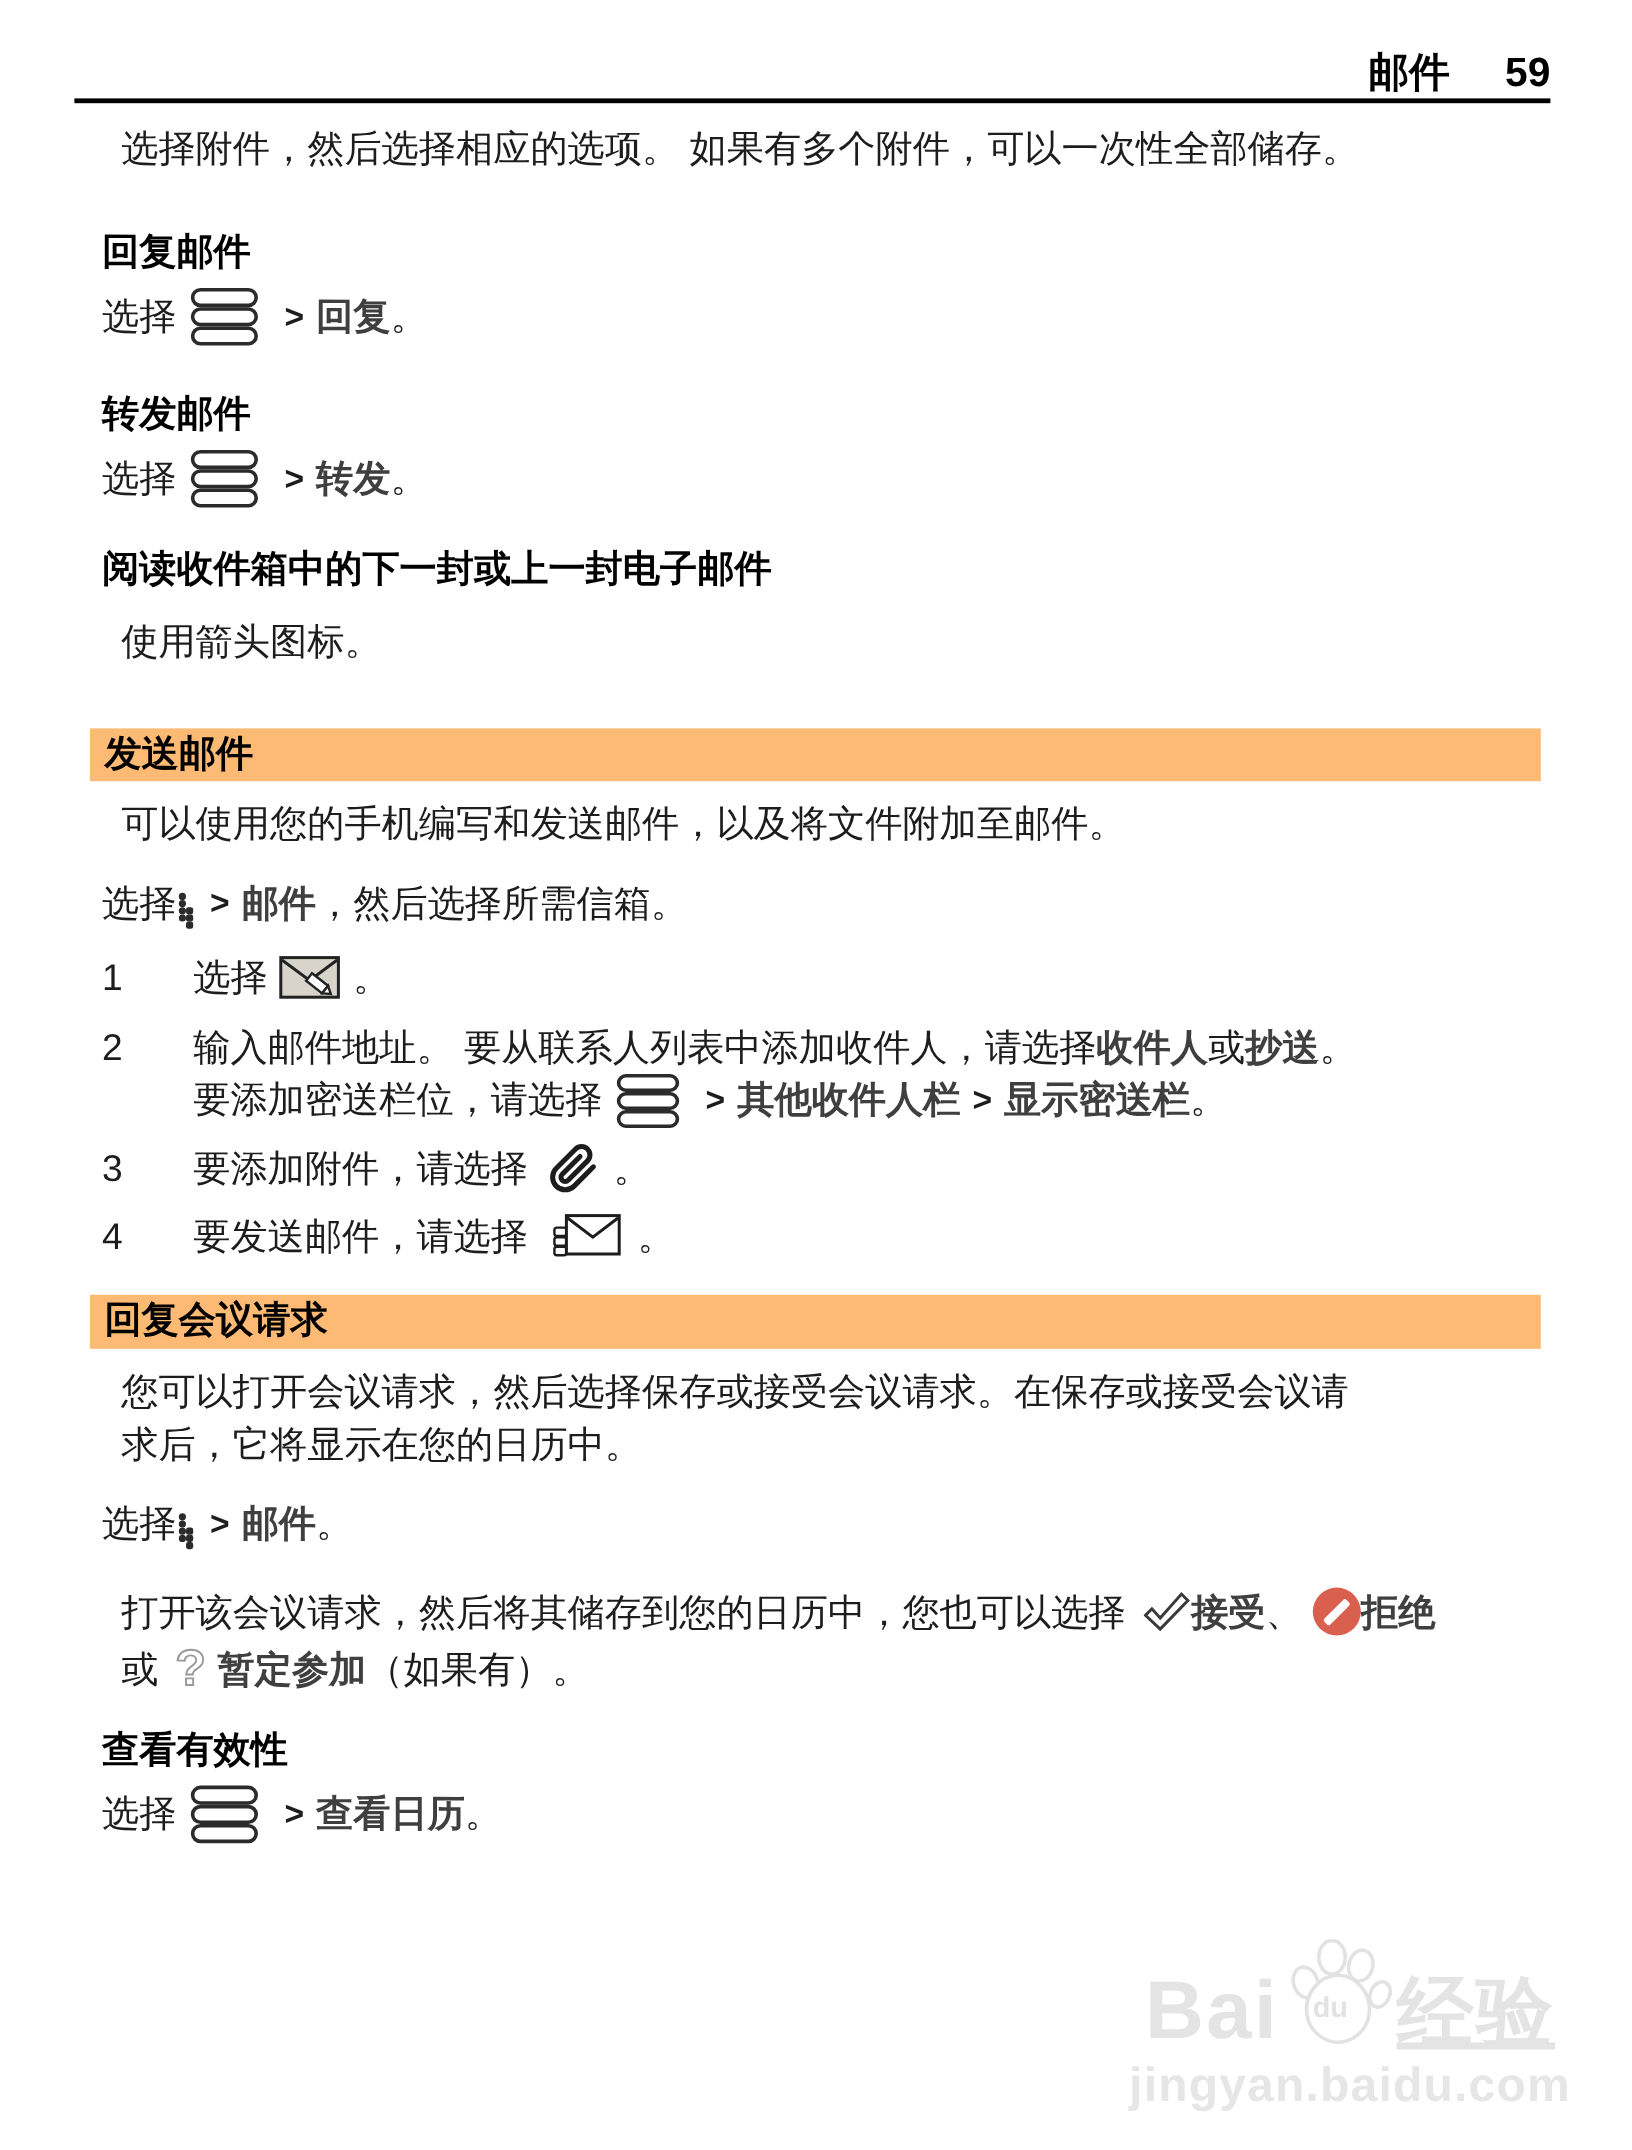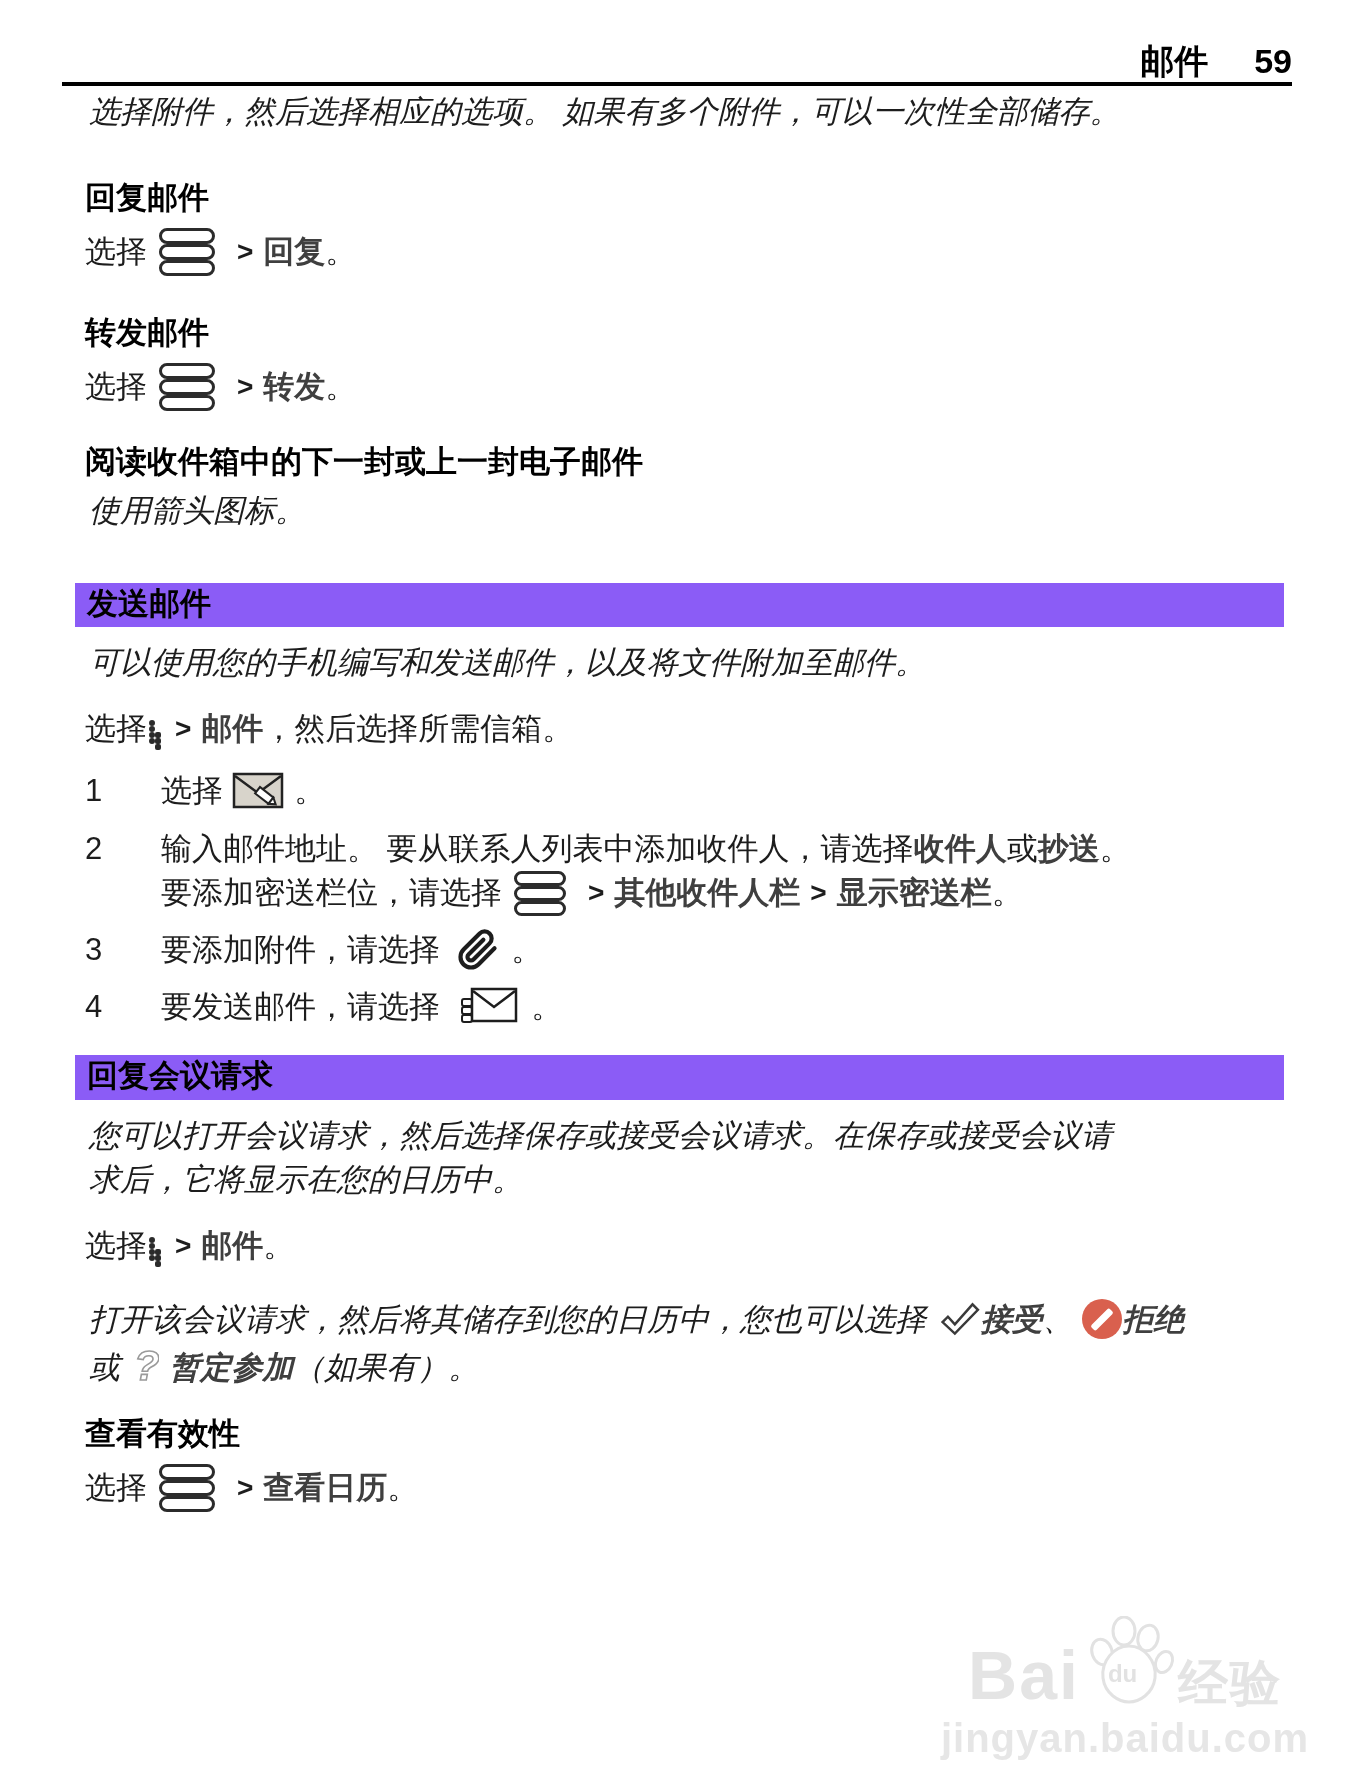--- a/index.html
+++ b/index.html
@@ -12,27 +12,27 @@
 
   
   .hdr{margin:0 62px;height:78px;border-bottom:4px solid #000;
        display:flex;align-items:flex-end;justify-content:flex-end;padding-bottom:4px;}
   .hdr span{font-size:34px;font-weight:bold;color:#000;line-height:1;}
   .hdr .pgnum{margin-left:46px;}
 
   
   .content{margin:0 72px 0 85px;font-size:31px;line-height:1.42;}
   h3{font-size:31px;font-weight:bold;color:#000;margin:0;line-height:1.45;}
-  p{margin:4px;font-style:italic;}
+  p{margin:16px;}
   .term{font-weight:bold;color:#3f3f3f;}
   .gt{font-weight:bold;color:#1d1d1d;margin:0 10px;font-size:28px;}
   .tiplabel{font-weight:bold;color:#000;margin-right:14px;}
 
   
-  .bar{background:#8b5cf6;color:#000;font-weight:bold;font-size:31px;
+  .bar{background:#fdba74;color:#000;font-weight:bold;font-size:31px;
        margin-left:-10px;margin-right:-2px;padding:4px 0 6px 12px;line-height:1.1;}
 
   
   .srow{display:flex;align-items:center;}
   .srow > span{display:inline-block;}
 
   
   .icon-menu{display:inline-flex;flex-direction:column;gap:2px;margin:0 12px 0 12px;}
   .icon-menu i{display:block;width:50px;height:10px;border:3px solid #2b2b2b;border-radius:8px;background:#fff;}
   .icon-menu.small i{width:46px;height:9px;}
@@ -56,21 +56,21 @@
   .step{display:flex;margin-bottom:12px;}
   .step-num{width:76px;flex:none;}
   .step-body{flex:1;}
 
   
   .watermark{position:absolute;top:1616px;left:930px;width:390px;text-align:center;color:#e4e4e4;}
   .wm-row{display:flex;align-items:flex-end;justify-content:center;}
   .wm-bai{font-size:68px;font-weight:bold;line-height:.95;letter-spacing:2px;}
   .wm-paw{position:relative;width:94px;height:92px;margin:0 2px;}
   .wm-du{position:absolute;left:26px;top:44px;font-size:24px;font-weight:bold;color:#e2e2e2;}
-  .wm-jy{font-size:50px;font-weight:bold;line-height:1;letter-spacing:2px;}
+  .wm-jy{font-size:64px;font-weight:bold;line-height:1;letter-spacing:2px;text-decoration:underline;}
   .wm-url{font-size:40px;font-weight:bold;margin-top:8px;color:#e6e6e6;letter-spacing:1px;}
 
   
   .mt-h1{margin-top:46px;}
   .mt-reply{margin-top:42px;}
   .row-pad{margin:4px 0 0 0;min-height:54px;}
   .mt-fwd{margin-top:32px;}
   .mt-tip{margin-top:40px;}
   .mt-read{margin-top:26px;}
   .mt-bar1{margin-top:50px;}

